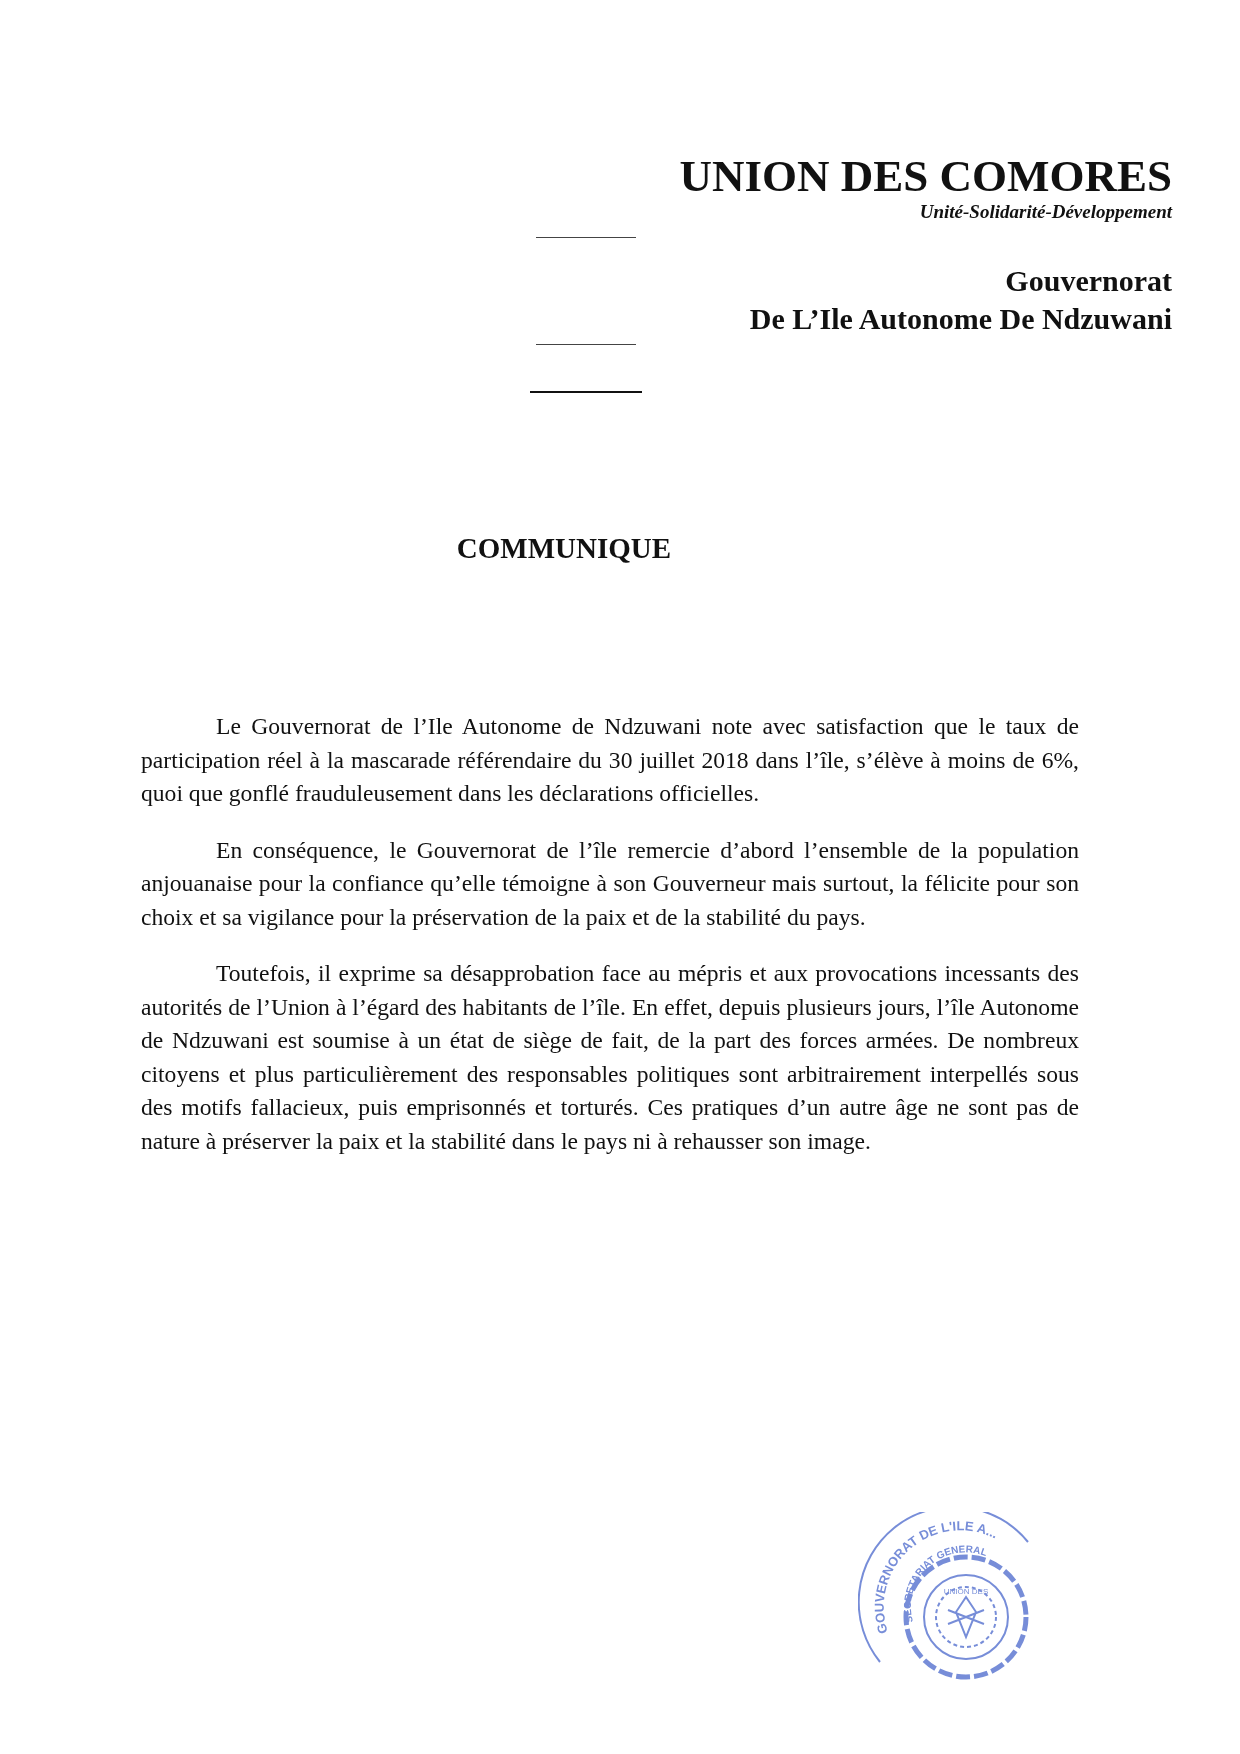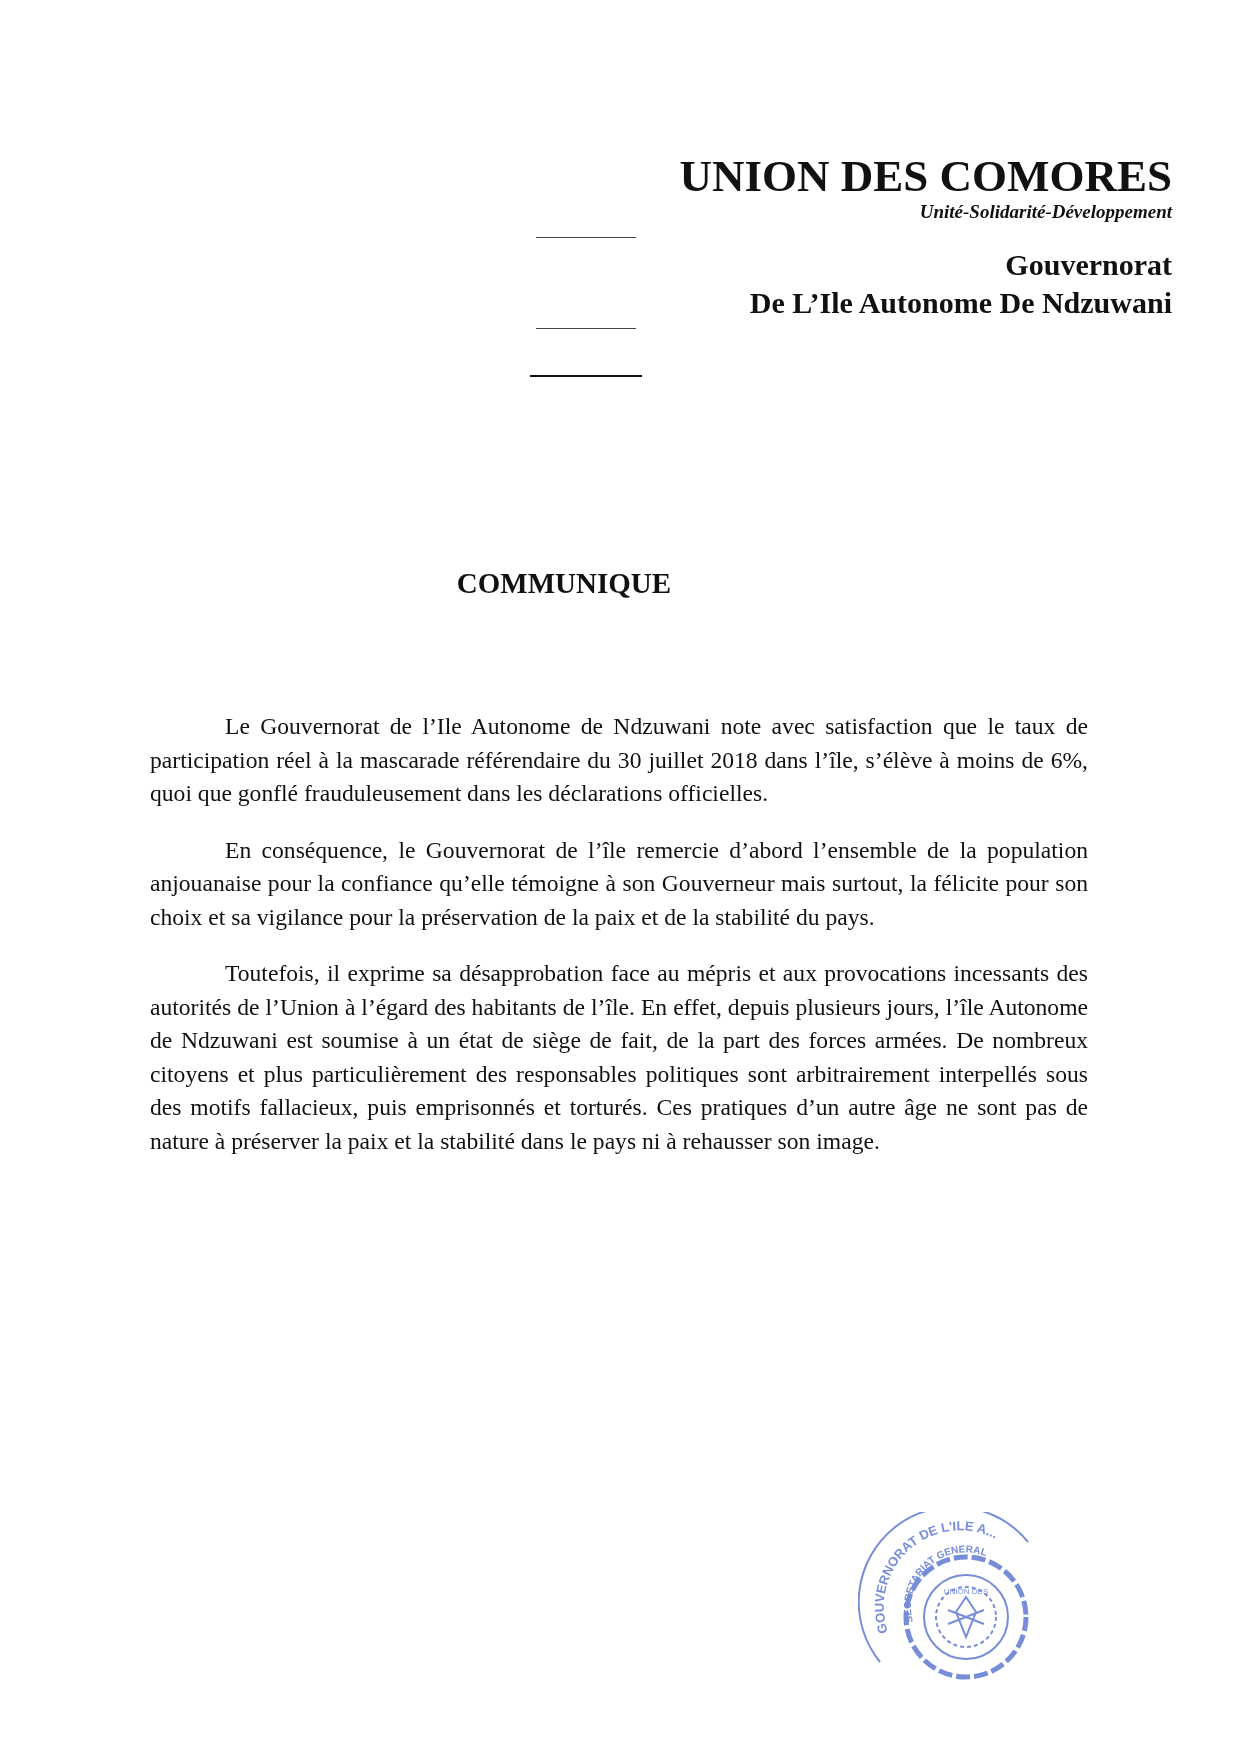--- a/index.html
+++ b/index.html
@@ -4,23 +4,23 @@
   <style>
     html, body { margin: 0; padding: 0; background: #ffffff; }
     body { width: 1240px; height: 1754px; position: relative; overflow: hidden; font-family: "Liberation Serif", "DejaVu Serif", serif; color: #111; }
     .header { position: absolute; top: 150px; left: 0; width: 1172px; text-align: right; }
     .h-title { font-weight: bold; font-size: 45px; line-height: 52px; letter-spacing: 0px; margin: 0; }
     .h-motto { font-style: italic; font-weight: bold; font-size: 19px; line-height: 24px; margin-top: -2px; padding-left: 28px; }
     .rule { width: 100px; height: 1px; background: #444; margin: 13px auto 0; }
     .rule.thick { height: 2px; background: #111; width: 112px; margin-top: 46px; }
     .h-sub { font-weight: bold; font-size: 30px; line-height: 38px; }
     .h-sec { font-weight: bold; font-size: 25px; line-height: 32px; margin-top: 2px; }
-    .gov { margin-top: 8px; }
-    .communique { position: absolute; top: 530px; left: 0; width: 1128px; text-align: center; font-weight: bold; font-size: 29px; line-height: 36px; margin-top: 35px; }
-    .body-text { position: absolute; top: 710px; left: 150px; width: 938px; font-size: 23.6px; line-height: 33.5px; text-align: justify; }
+    .gov { margin-top: 24px; }
+    .communique { position: absolute; top: 530px; left: 0; width: 1128px; text-align: center; font-weight: bold; font-size: 29px; line-height: 36px; }
+    .body-text { position: absolute; top: 710px; left: 141px; width: 938px; font-size: 23.6px; line-height: 33.5px; text-align: justify; }
     .body-text p { margin: 0 0 23px 0; text-indent: 75px; }
     .stamp { position: absolute; left: 858px; top: 1512px; width: 210px; height: 190px; opacity: 0.75; }
   </style>
 </head>
 <body>
 
 <div class="header">
   <div class="h-title">UNION DES COMORES</div>
   <div class="h-motto">Unité-Solidarité-Développement</div>
   <div class="rule"></div>

